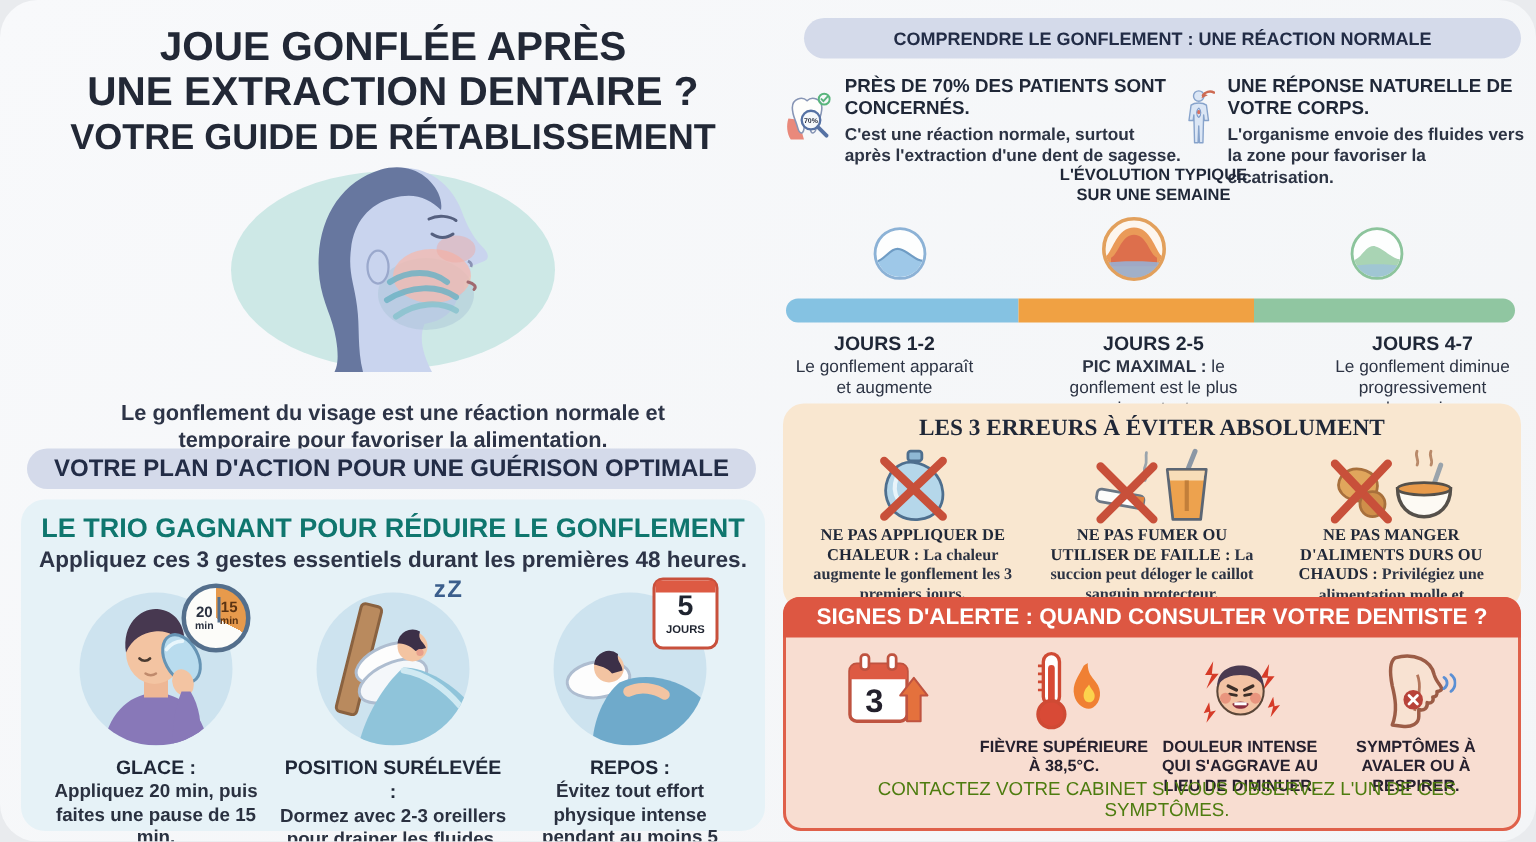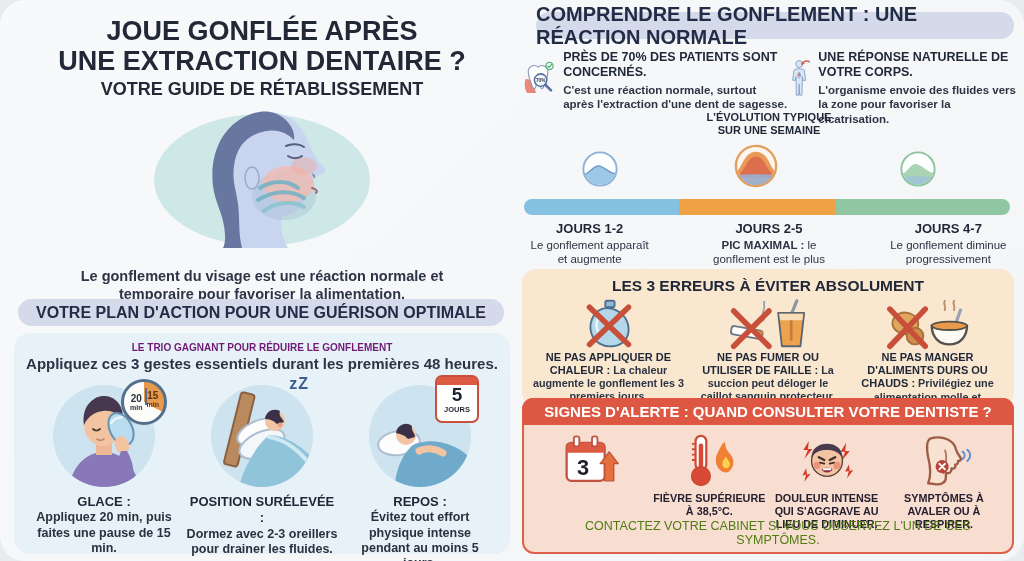--- a/index.html
+++ b/index.html
@@ -5,29 +5,29 @@
   html,body{margin:0;padding:0;background:#e9ebee;}
   .canvas{position:relative;width:1024px;height:561px;overflow:hidden;
     background:linear-gradient(135deg,#f8f9fb 0%,#f3f5f7 100%);
     font-family:"Liberation Sans",sans-serif;color:#232a3a;border-radius:25px;}
   
   .col-left{position:absolute;left:14px;top:0;width:496px;height:561px;}
   .col-right{position:absolute;left:522px;top:0;width:494px;height:561px;}
   
   .main-title{margin-top:16px;text-align:center;font-weight:bold;color:#222836;line-height:1.12;}
   .main-title .t1{font-size:27px;}
-  .main-title .t3{font-size:18px;margin-top:3px;}
+  .main-title .t3{font-size:24px;margin-top:3px;}
   .face-wrap{position:absolute;left:122px;top:108px;width:252px;height:140px;}
   .face-caption{position:absolute;top:252px;left:28px;width:440px;text-align:center;
     font-size:14.5px;font-weight:bold;color:#2d3447;line-height:1.3;}
   .pill{height:27px;background:#d4daea;border-radius:14px;display:flex;align-items:center;
     justify-content:center;font-weight:bold;color:#222c46;}
   .pill-left{position:absolute;top:299px;left:4px;right:6px;font-size:16px;}
   .trio-panel{position:absolute;top:333px;left:0px;right:0px;bottom:7px;background:#e6f2f7;border-radius:16px;}
-  .trio-title{text-align:center;font-weight:bold;font-size:10px;padding-top:9px;color:#701a75;}
+  .trio-title{text-align:center;font-weight:bold;font-size:18px;padding-top:9px;color:#0f766e;}
   .trio-sub{text-align:center;font-weight:bold;font-size:15px;margin-top:2px;color:#2d3447;}
   .trio-row{display:flex;justify-content:space-between;padding:13px 14px 0 14px;}
   .trio-item{width:152px;text-align:center;position:relative;}
   .trio-circle{position:relative;width:102px;height:102px;margin:0 auto;}
   .trio-clip{width:102px;height:102px;border-radius:50%;background:#cde3ef;overflow:hidden;}
   .trio-caption{margin-top:7px;font-size:12.5px;line-height:1.22;color:#2a3140;font-weight:bold;}
   .trio-caption .cap-b{font-size:13px;color:#1f2737;}
   
   .clock-badge{position:absolute;top:-6px;right:-12px;width:46px;height:46px;border-radius:50%;
     border:3px solid #546f8c;background:conic-gradient(#e79a4c 0deg 118deg,#fcfcf9 118deg 360deg);
@@ -40,42 +40,42 @@
   .cb-hand{position:absolute;left:21px;top:6px;width:2px;height:17px;background:#546f8c;}
   
   .zzz{position:absolute;top:-10px;right:4px;font-weight:bold;font-size:16px;color:#3b5e8c;letter-spacing:1px;}
   
   .mini-cal{position:absolute;top:-10px;right:-8px;width:44px;height:48px;background:#fff;
     border:2.5px solid #c8503c;border-radius:7px;box-sizing:border-box;}
   .mini-cal .mc-top{height:8px;background:#dd5a43;border-radius:3px 3px 0 0;}
   .mini-cal .mc-num{display:block;font-size:19px;font-weight:bold;color:#1f2430;line-height:1.05;}
   .mini-cal .mc-unit{display:block;font-size:7.5px;font-weight:bold;color:#1f2430;}
   
-  .pill-right{position:absolute;top:12px;left:14px;right:2px;font-size:20px;}
+  .pill-right{position:absolute;top:12px;left:14px;right:2px;font-size:12px;}
   .facts{position:absolute;top:47px;left:0;right:0;display:flex;}
   .fact{display:flex;gap:8px;align-items:flex-start;}
   .fact1{width:266px;}
   .fact2{flex:1;}
   .fact-text{padding-top:3px;}
   .fact-b{display:block;font-weight:bold;font-size:12.5px;line-height:1.2;color:#1f2737;}
   .fact-t{display:block;font-size:11.5px;line-height:1.25;margin-top:3px;color:#2d3444;font-weight:bold;}
   .tl-title{position:absolute;top:111px;left:0;right:0;text-align:center;font-weight:bold;
     font-size:11px;line-height:1.15;color:#1f2737;}
   .wave{position:absolute;}
   .wave1{left:59px;top:150px;} .wave2{left:211px;top:143px;} .wave3{left:377px;top:150px;}
   .bar{position:absolute;top:199px;left:2px;width:486px;height:16px;display:flex;}
   .seg{height:16px;}
   .seg1{width:155px;background:#85c2e2;border-radius:8px 0 0 8px;}
   .seg2{width:157px;background:#f0a143;}
   .seg3{width:174px;background:#90c6a1;border-radius:0 8px 8px 0;}
   .stages{position:absolute;top:221px;left:0;right:0;display:flex;gap:44px;}
   .stage{width:163px;text-align:center;padding:0 6px;box-sizing:border-box;}
   .stage-lbl{font-weight:bold;font-size:13px;color:#1f2737;}
   .stage-desc{font-size:11.5px;line-height:1.22;margin-top:2px;color:#2d3444;font-weight:normal;}
-  .errors-panel{position:absolute;top:269px;left:0;width:492px;height:137px;background:#f9e7d0;border-radius:14px;}
+  .errors-panel{position:absolute;top:269px;left:0;width:492px;height:137px;background:#f9e7d0;border-radius:14px;font-family:Liberation Serif, serif;}
   .errors-title{text-align:center;font-weight:bold;font-size:15.5px;padding-top:8px;color:#1f2737;}
   .errors-row{display:flex;justify-content:space-between;padding:2px 10px 0 10px;}
   .error-item{width:153px;text-align:center;}
   .error-icon{height:54px;display:flex;align-items:center;justify-content:center;}
   .error-text{font-size:10.8px;line-height:1.2;color:#2d3444;font-weight:bold;}
   .error-text .err-b{color:#1f2737;font-size:11px;}
   .alert-panel{position:absolute;top:398px;left:0;width:492px;height:156px;background:#f8ddd1;
     border:2px solid #df604a;border-radius:12px;box-sizing:border-box;}
   .alert-header{height:27px;margin:-2px -2px 0 -2px;background:#dd5742;border-radius:11px 11px 0 0;
     color:#fff;font-weight:bold;font-size:15px;display:flex;align-items:center;justify-content:center;}

